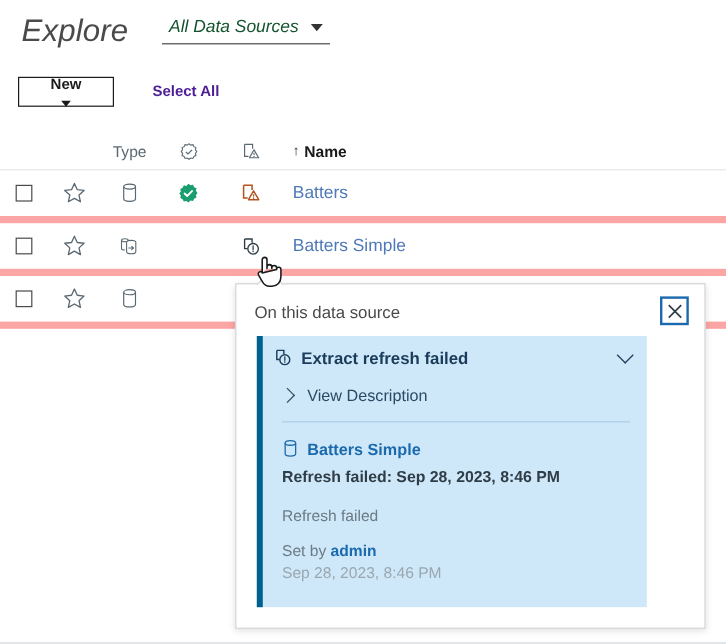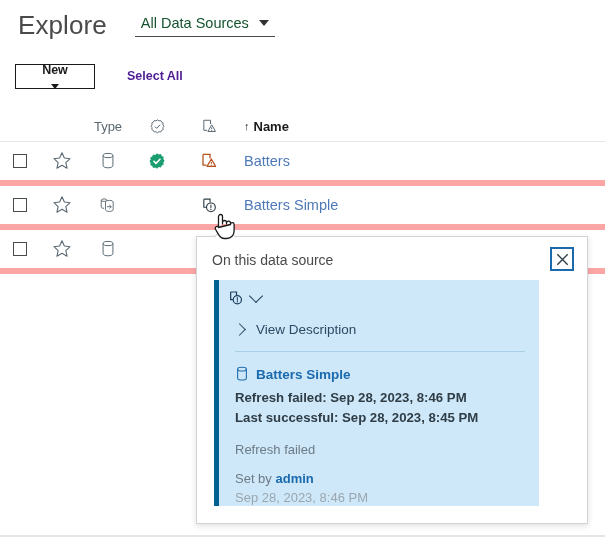--- a/index.html
+++ b/index.html
@@ -22,20 +22,21 @@
   }
 
   
   .header {
     position: absolute;
     left: 0; top: 0;
     width: 605px;
     height: 50px;
     display: flex;
     align-items: center;
+    font-style: italic;
   }
   .page-title {
     margin-left: 18px;
     font-size: 26px;
     font-weight: 400;
     color: #4a4a4a;
     letter-spacing: .1px;
     line-height: 1;
   }
   .ds-filter {
@@ -456,40 +457,40 @@
     <div class="alert-card">
 
       <div class="alert-head">
         <svg width="16" height="16" viewBox="0 0 24 24">
           <path d="M4 3h8.8v4.6" fill="none" stroke="#1a3c5a" stroke-width="1.8"></path>
           <path d="M4 3v11.4h3.3" fill="none" stroke="#1a3c5a" stroke-width="1.8"></path>
           <circle cx="14" cy="14.6" r="6.2" fill="none" stroke="#1a3c5a" stroke-width="1.8"></circle>
           <path d="M14 11.2v4.1" stroke="#1a3c5a" stroke-width="1.6" stroke-linecap="round"></path>
           <circle cx="14" cy="17.6" r="1" fill="#1a3c5a"></circle>
         </svg>
+        <span class="alert-head-text">Extract refresh failed</span>
         <span class="chev-down"></span>
       </div>
 
       <div class="view-desc">
         <span class="chev-right"></span>
         <span class="view-desc-text">View Description</span>
       </div>
 
       <div class="alert-divider"></div>
 
       <div class="ds-ref">
         <svg width="14" height="16" viewBox="0 0 18 22">
           <ellipse cx="9" cy="4.3" rx="6" ry="2.6" fill="none" stroke="#1b6aad" stroke-width="1.5"></ellipse>
           <path d="M3 4.3v12.4c0 1.45 2.69 2.6 6 2.6s6-1.15 6-2.6V4.3" fill="none" stroke="#1b6aad" stroke-width="1.5"></path>
         </svg>
         <span class="ds-ref-text">Batters Simple</span>
       </div>
 
       <div class="detail-line first">Refresh failed: Sep 28, 2023, 8:46 PM</div>
-      <div class="detail-line">Last successful: Sep 28, 2023, 8:45 PM</div>
 
       <div class="muted-line">Refresh failed</div>
 
       <div class="setby-line">
         <span>Set by </span><b>admin</b>
       </div>
 
       <div class="stamp-line">Sep 28, 2023, 8:46 PM</div>
     </div>
   </div>

